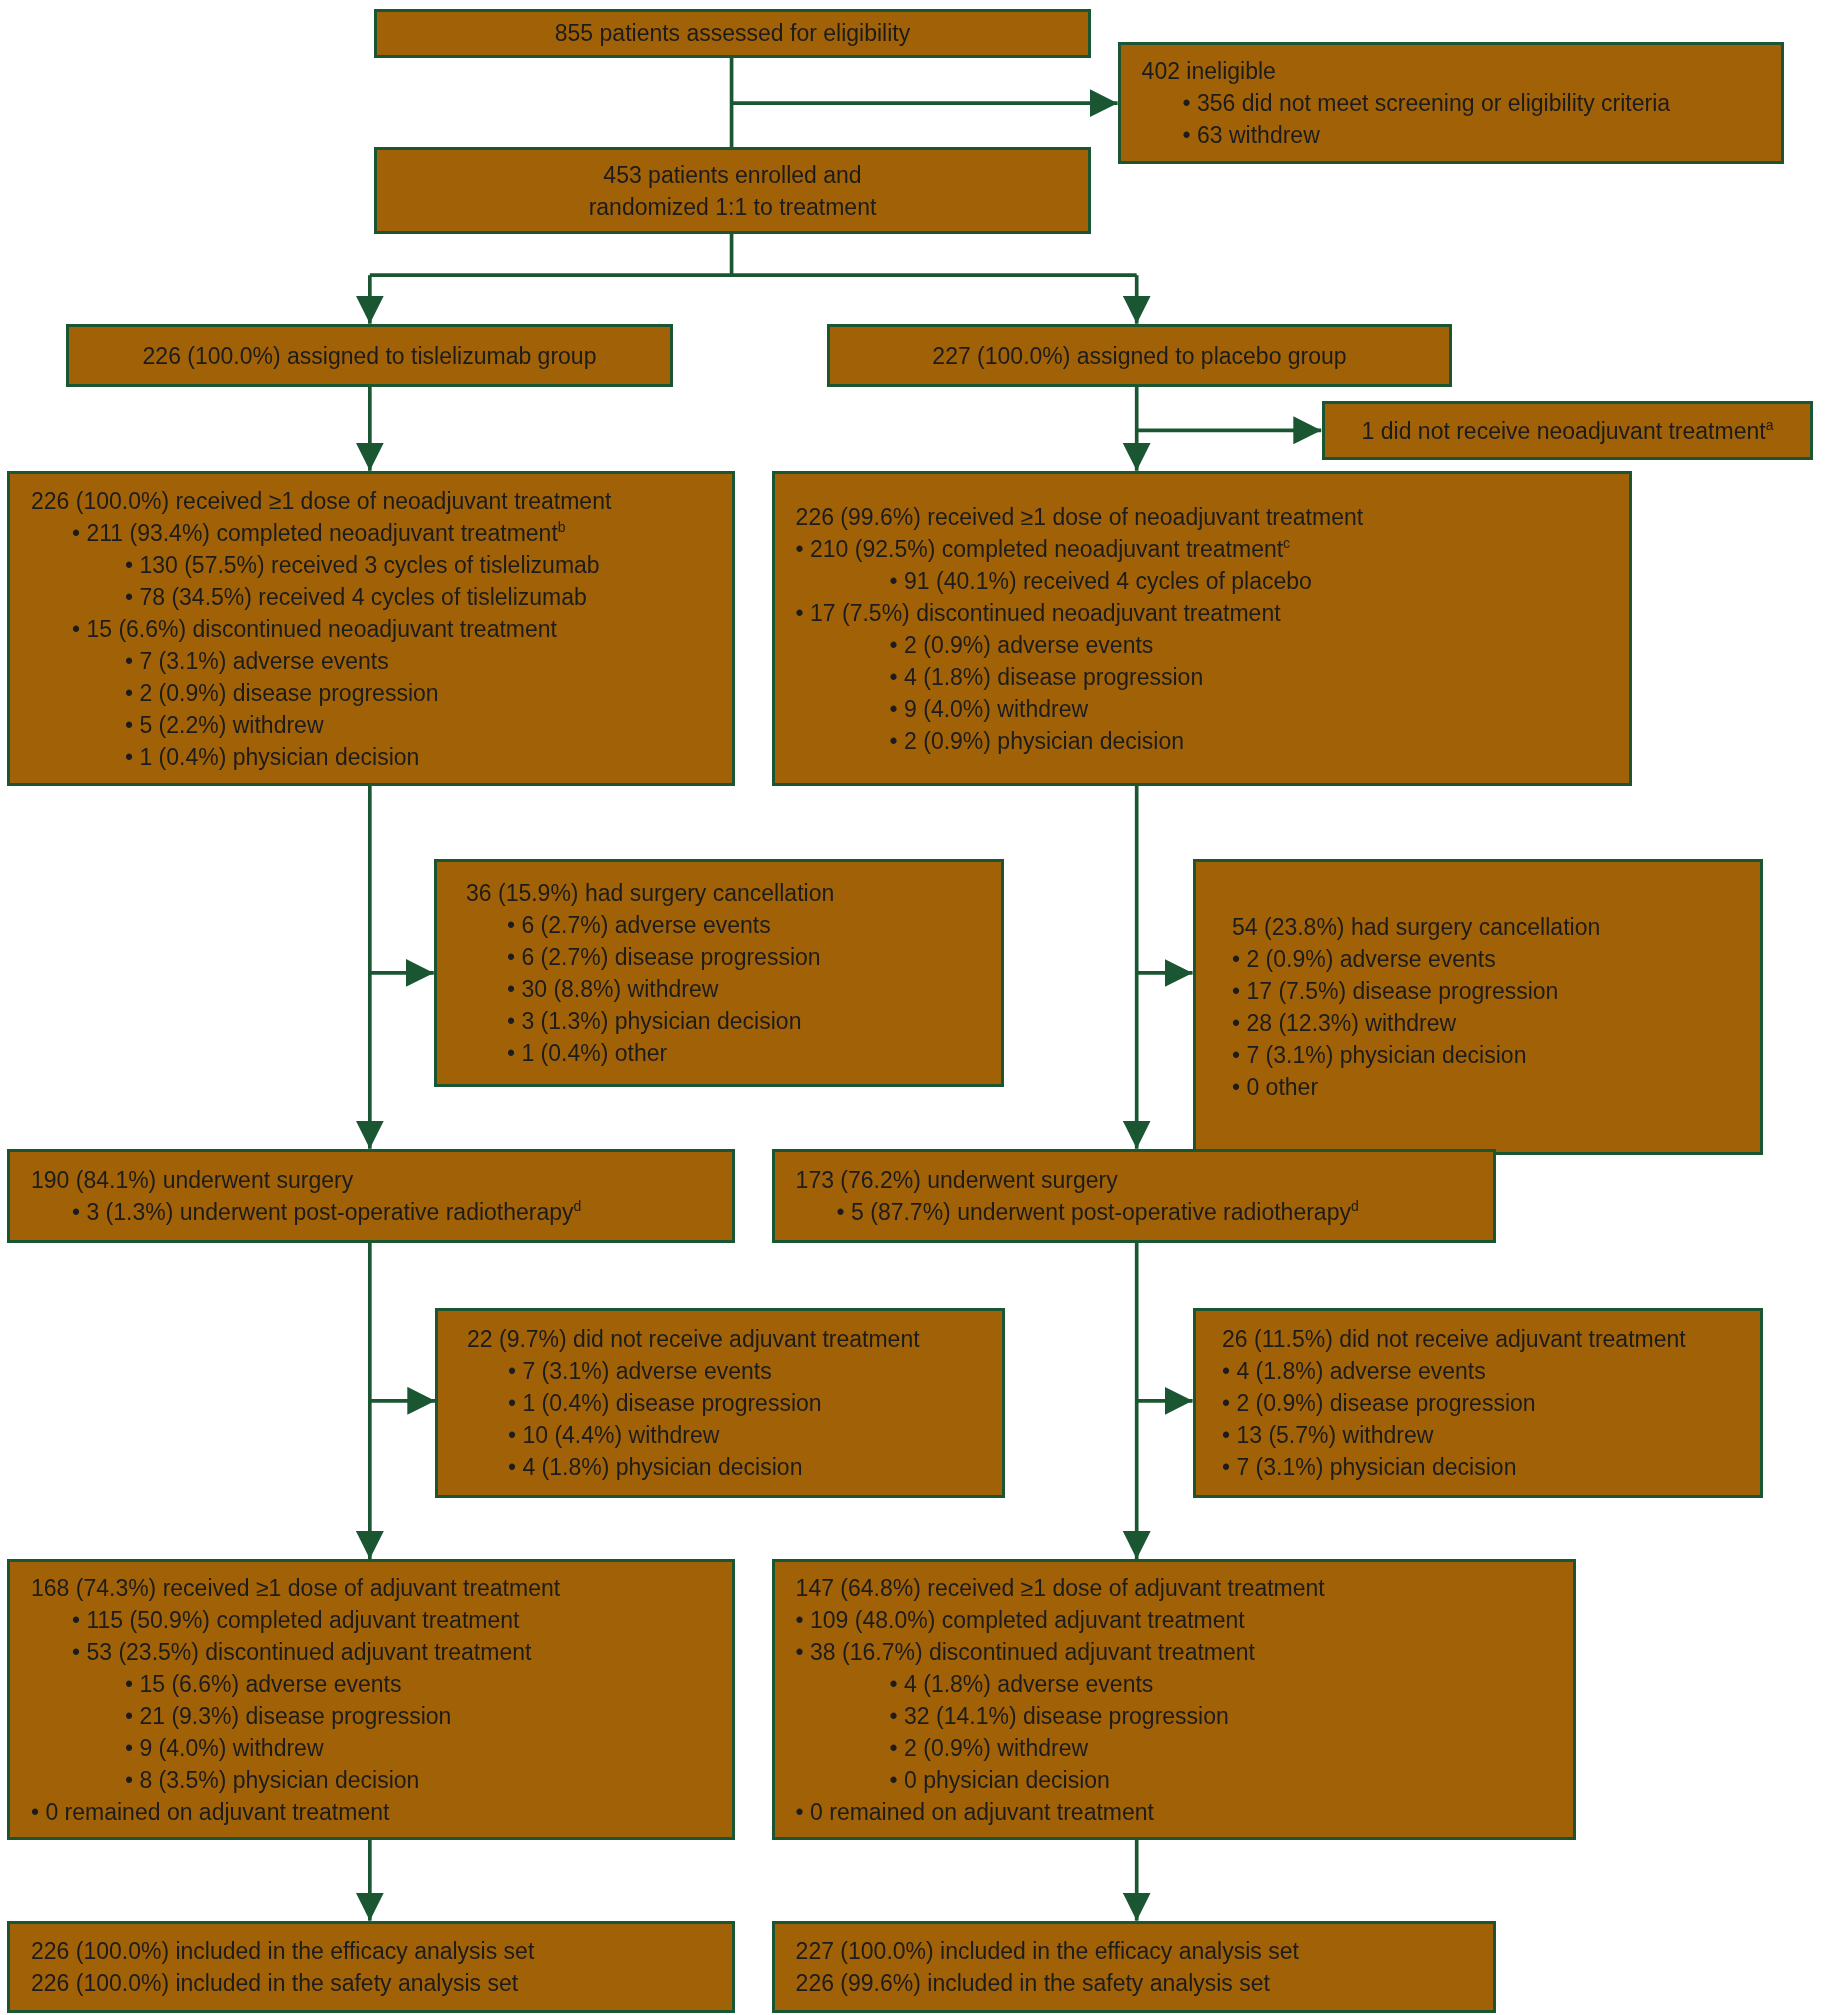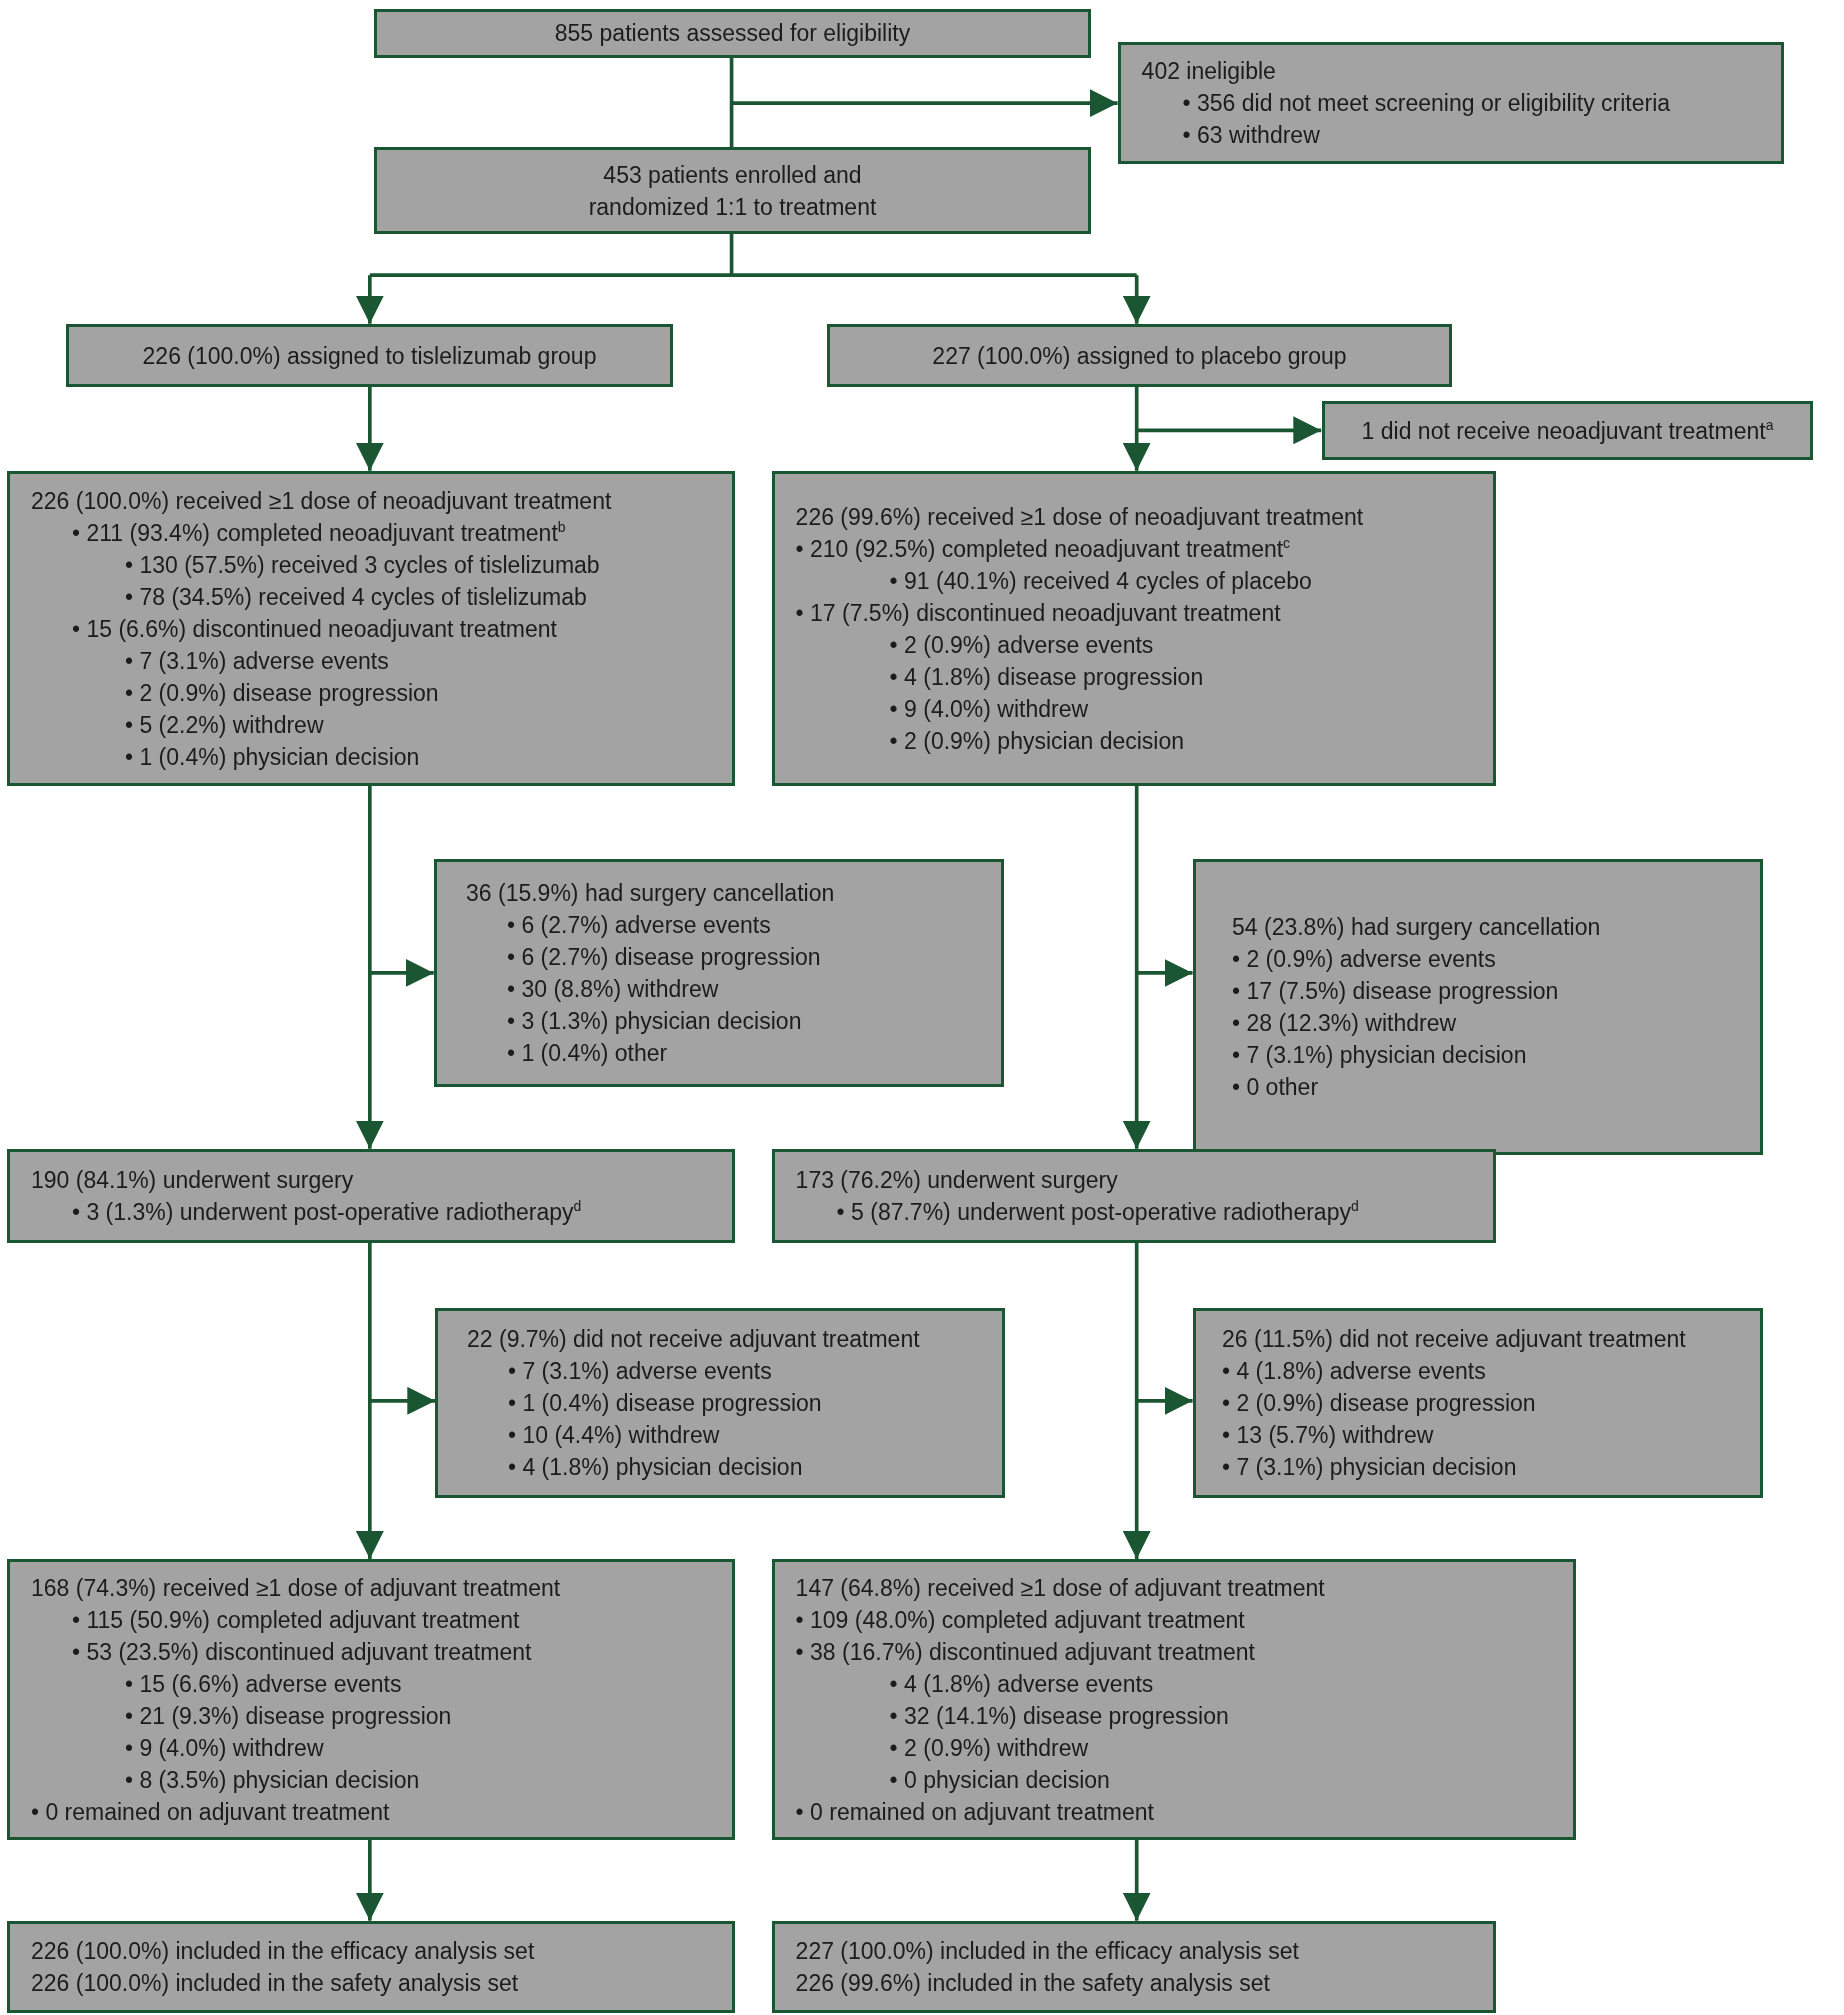--- a/index.html
+++ b/index.html
@@ -6,21 +6,21 @@
   .canvas{
     position:relative;
     width:1844px;height:2015px;
     background:#ffffff;
     font-family:"Liberation Sans", sans-serif;
     color:#1c1c1c;
   }
   .box{
     position:absolute;
     box-sizing:border-box;
-    background:#a3a3a3;
+    background:#a16207;
     border:3.7px solid #1a5632;
     font-size:23px;
     line-height:32px;
     display:flex;
     flex-direction:column;
     justify-content:center;
     padding-left:20.6px;
     padding-right:8.8px;
   }
   .box.center{
@@ -114,21 +114,21 @@
     <div class="ln i1"><span>• 211 (93.4%) completed neoadjuvant treatment</span><sup>b</sup></div>
     <div class="ln i2">• 130 (57.5%) received 3 cycles of tislelizumab</div>
     <div class="ln i2">• 78 (34.5%) received 4 cycles of tislelizumab</div>
     <div class="ln i1">• 15 (6.6%) discontinued neoadjuvant treatment</div>
     <div class="ln i2">• 7 (3.1%) adverse events</div>
     <div class="ln i2">• 2 (0.9%) disease progression</div>
     <div class="ln i2">• 5 (2.2%) withdrew</div>
     <div class="ln i2">• 1 (0.4%) physician decision</div>
   </div>
 
-  <div class="box" style="left:772px;top:471px;width:724px;height:315px">
+  <div class="box" style="left:772px;top:471px;width:860px;height:315px">
     <div class="ln i0">226 (99.6%) received ≥1 dose of neoadjuvant treatment</div>
     <div class="ln i0"><span>• 210 (92.5%) completed neoadjuvant treatment</span><sup>c</sup></div>
     <div class="ln i2">• 91 (40.1%) received 4 cycles of placebo</div>
     <div class="ln i0">• 17 (7.5%) discontinued neoadjuvant treatment</div>
     <div class="ln i2">• 2 (0.9%) adverse events</div>
     <div class="ln i2">• 4 (1.8%) disease progression</div>
     <div class="ln i2">• 9 (4.0%) withdrew</div>
     <div class="ln i2">• 2 (0.9%) physician decision</div>
   </div>
 

